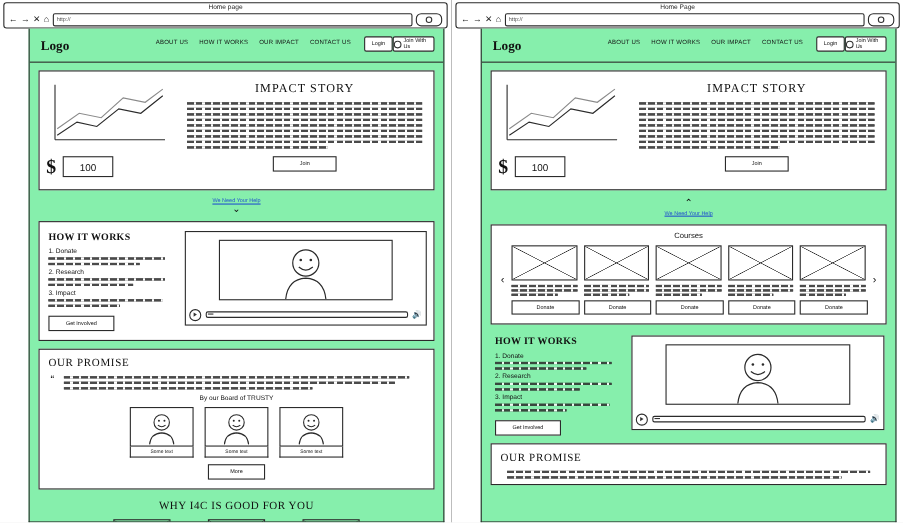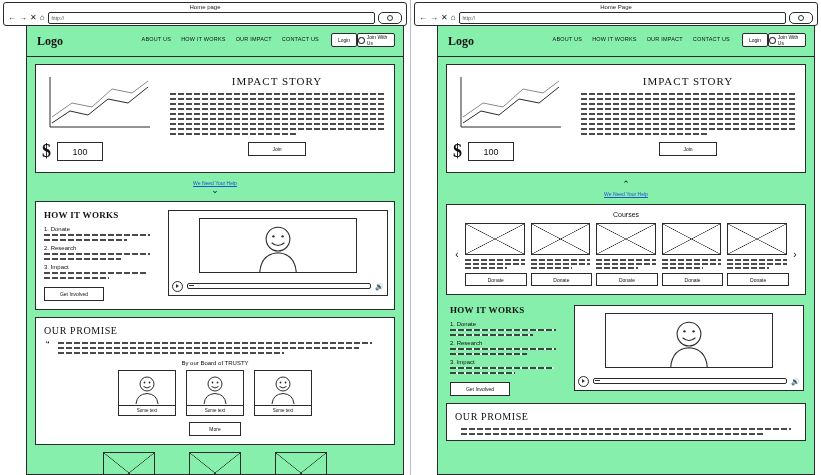--- a/index.html
+++ b/index.html
@@ -267,20 +267,21 @@
                   <path d="M17 32 Q18 22 28 21.5 Q38 22 39 32" fill="none" stroke="#2b2b2b" stroke-width="1"></path>
                 </svg>
               </div>
               <div class="av-cap">Some text</div>
             </div>
           </div>
           <div class="btn btn-more">More</div>
         </div>
       </div>
 
+      <div class="why-title">WHY I4C IS GOOD FOR YOU</div>
       <div class="why-row">
         <div class="xbox"></div>
         <div class="xbox"></div>
         <div class="xbox"></div>
       </div>
 
     </div>
   </div>
 
   <div class="pane right">

